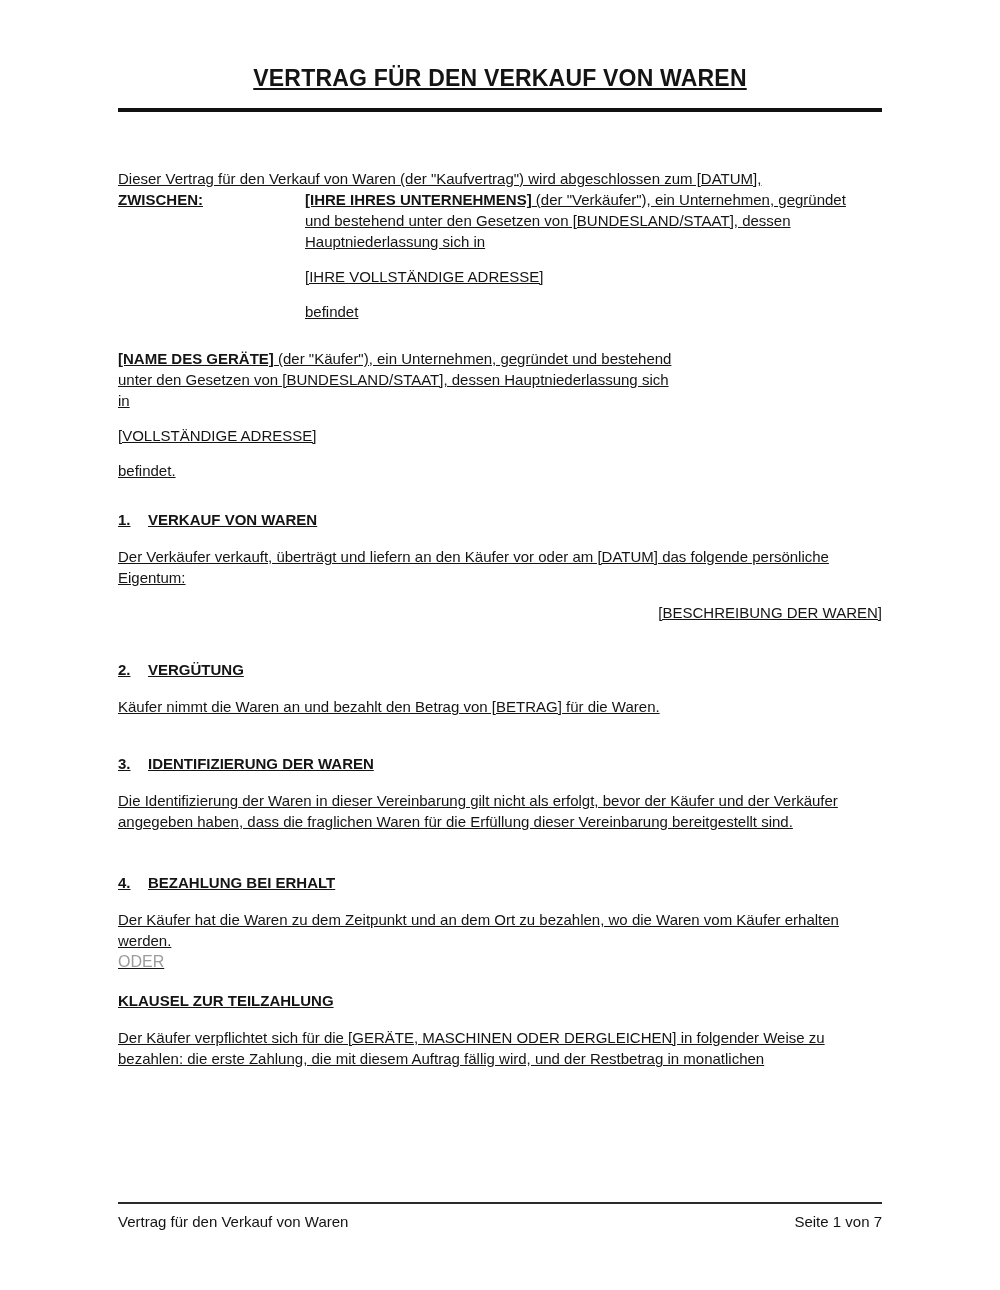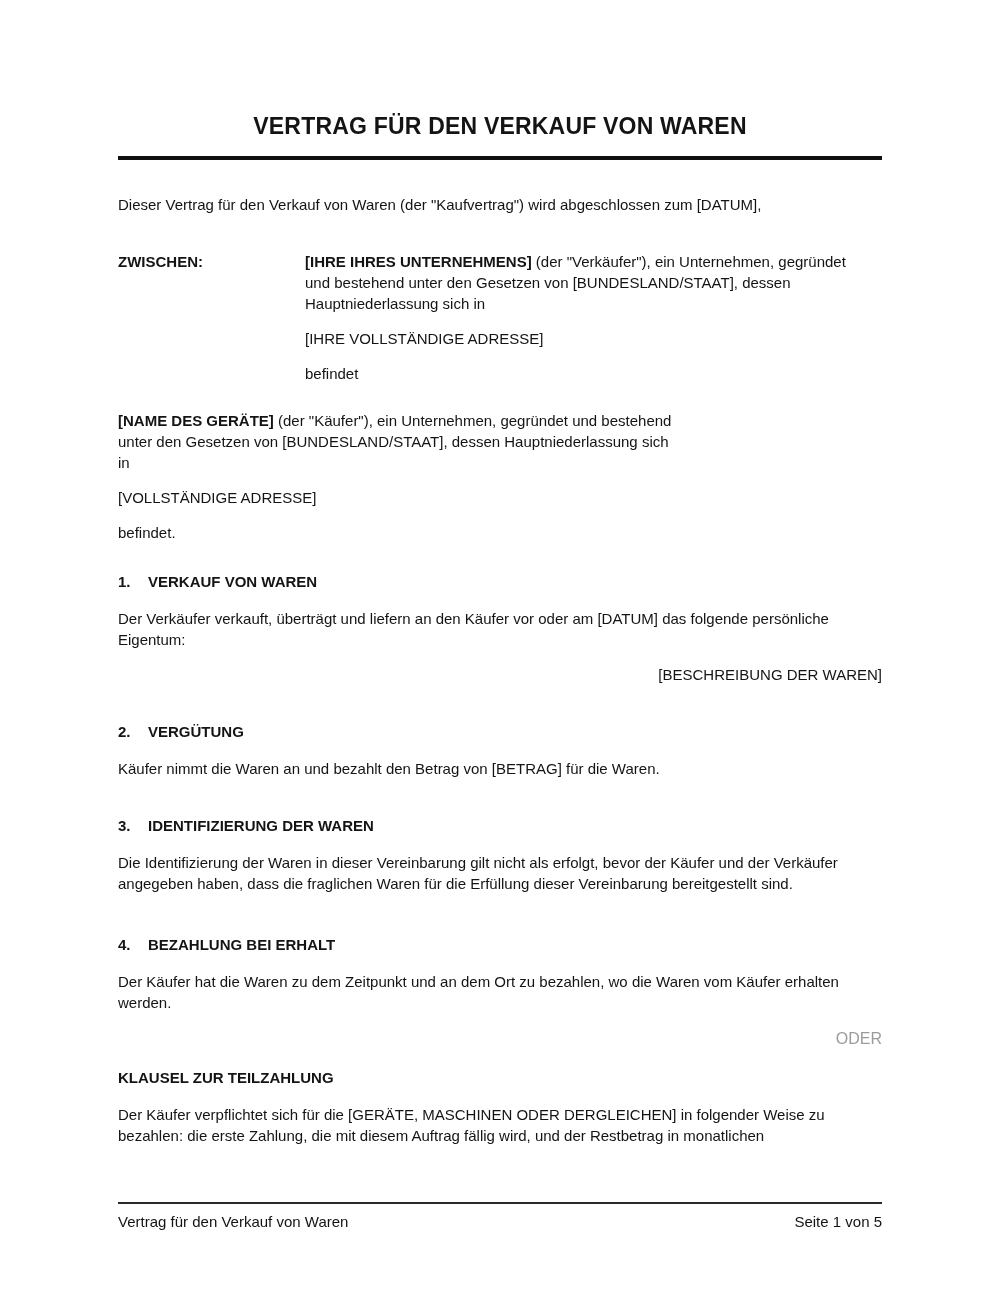--- a/index.html
+++ b/index.html
@@ -7,42 +7,43 @@
   body {
     font-family: "Liberation Sans", "DejaVu Sans", sans-serif;
     color: #141414;
   }
   .page {
     position: relative;
     width: 1000px;
     height: 1254px;
     margin: 0 auto;
     background: #ffffff;
-    padding: 112px 118px 0 118px;
+    padding: 64px 118px 0 118px;
     overflow: hidden;
+    text-decoration: underline;
   }
   .doc-title {
     font-size: 23px;
     font-weight: bold;
     text-align: center;
     line-height: 28px;
     letter-spacing: 0.2px;
   }
   .title-rule {
     height: 4px;
     background: #111111;
     margin-top: 16px;
     border: none;
   }
   .body-text {
     font-size: 15px;
     line-height: 21px;
   }
-  .intro { margin-top: 34px; }
-  .parties { margin-top: 36px; }
+  .intro { margin-top: 56px; }
+  .parties { }
   .party-row { display: flex; }
   .party-row + .party-row { margin-top: 26px; }
   .party-label {
     width: 187px;
     flex: 0 0 187px;
     font-weight: bold;
     font-size: 15px;
     line-height: 21px;
   }
   .party-content { width: 557px; }
@@ -54,22 +55,22 @@
   .section-heading {
     display: flex;
     font-weight: bold;
     font-size: 15px;
     line-height: 21px;
   }
   .section-number { width: 30px; flex: 0 0 30px; }
   .section-body { margin-top: 16px; }
   .section-body p + p { margin-top: 14px; text-align: right; }
   .or-separator {
-    margin-top: 15px;
-    text-align: right;
+    margin-top: 0;
+    text-align: left;
     color: #9b9b9b;
     font-size: 16px;
     line-height: 21px;
   }
   .clause-heading {
     margin-top: 18px;
     font-weight: bold;
     font-size: 15px;
     line-height: 21px;
   }
@@ -163,17 +164,17 @@
 
   <div class="or-separator">ODER</div>
 
   <div class="clause-heading">KLAUSEL ZUR TEILZAHLUNG</div>
   <p class="clause-body body-text">Der Käufer verpflichtet sich für die [GERÄTE, MASCHINEN ODER DERGLEICHEN] in folgender Weise zu bezahlen: die erste Zahlung, die mit diesem Auftrag fällig wird, und der Restbetrag in monatlichen</p>
 
   <div class="page-footer">
     <div class="footer-rule"></div>
     <div class="footer-row">
       <span>Vertrag für den Verkauf von Waren</span>
-      <span>Seite 1 von 5</span>
+      <span>Seite 1 von 7</span>
     </div>
   </div>
 
 </div>
 
 </body></html>

